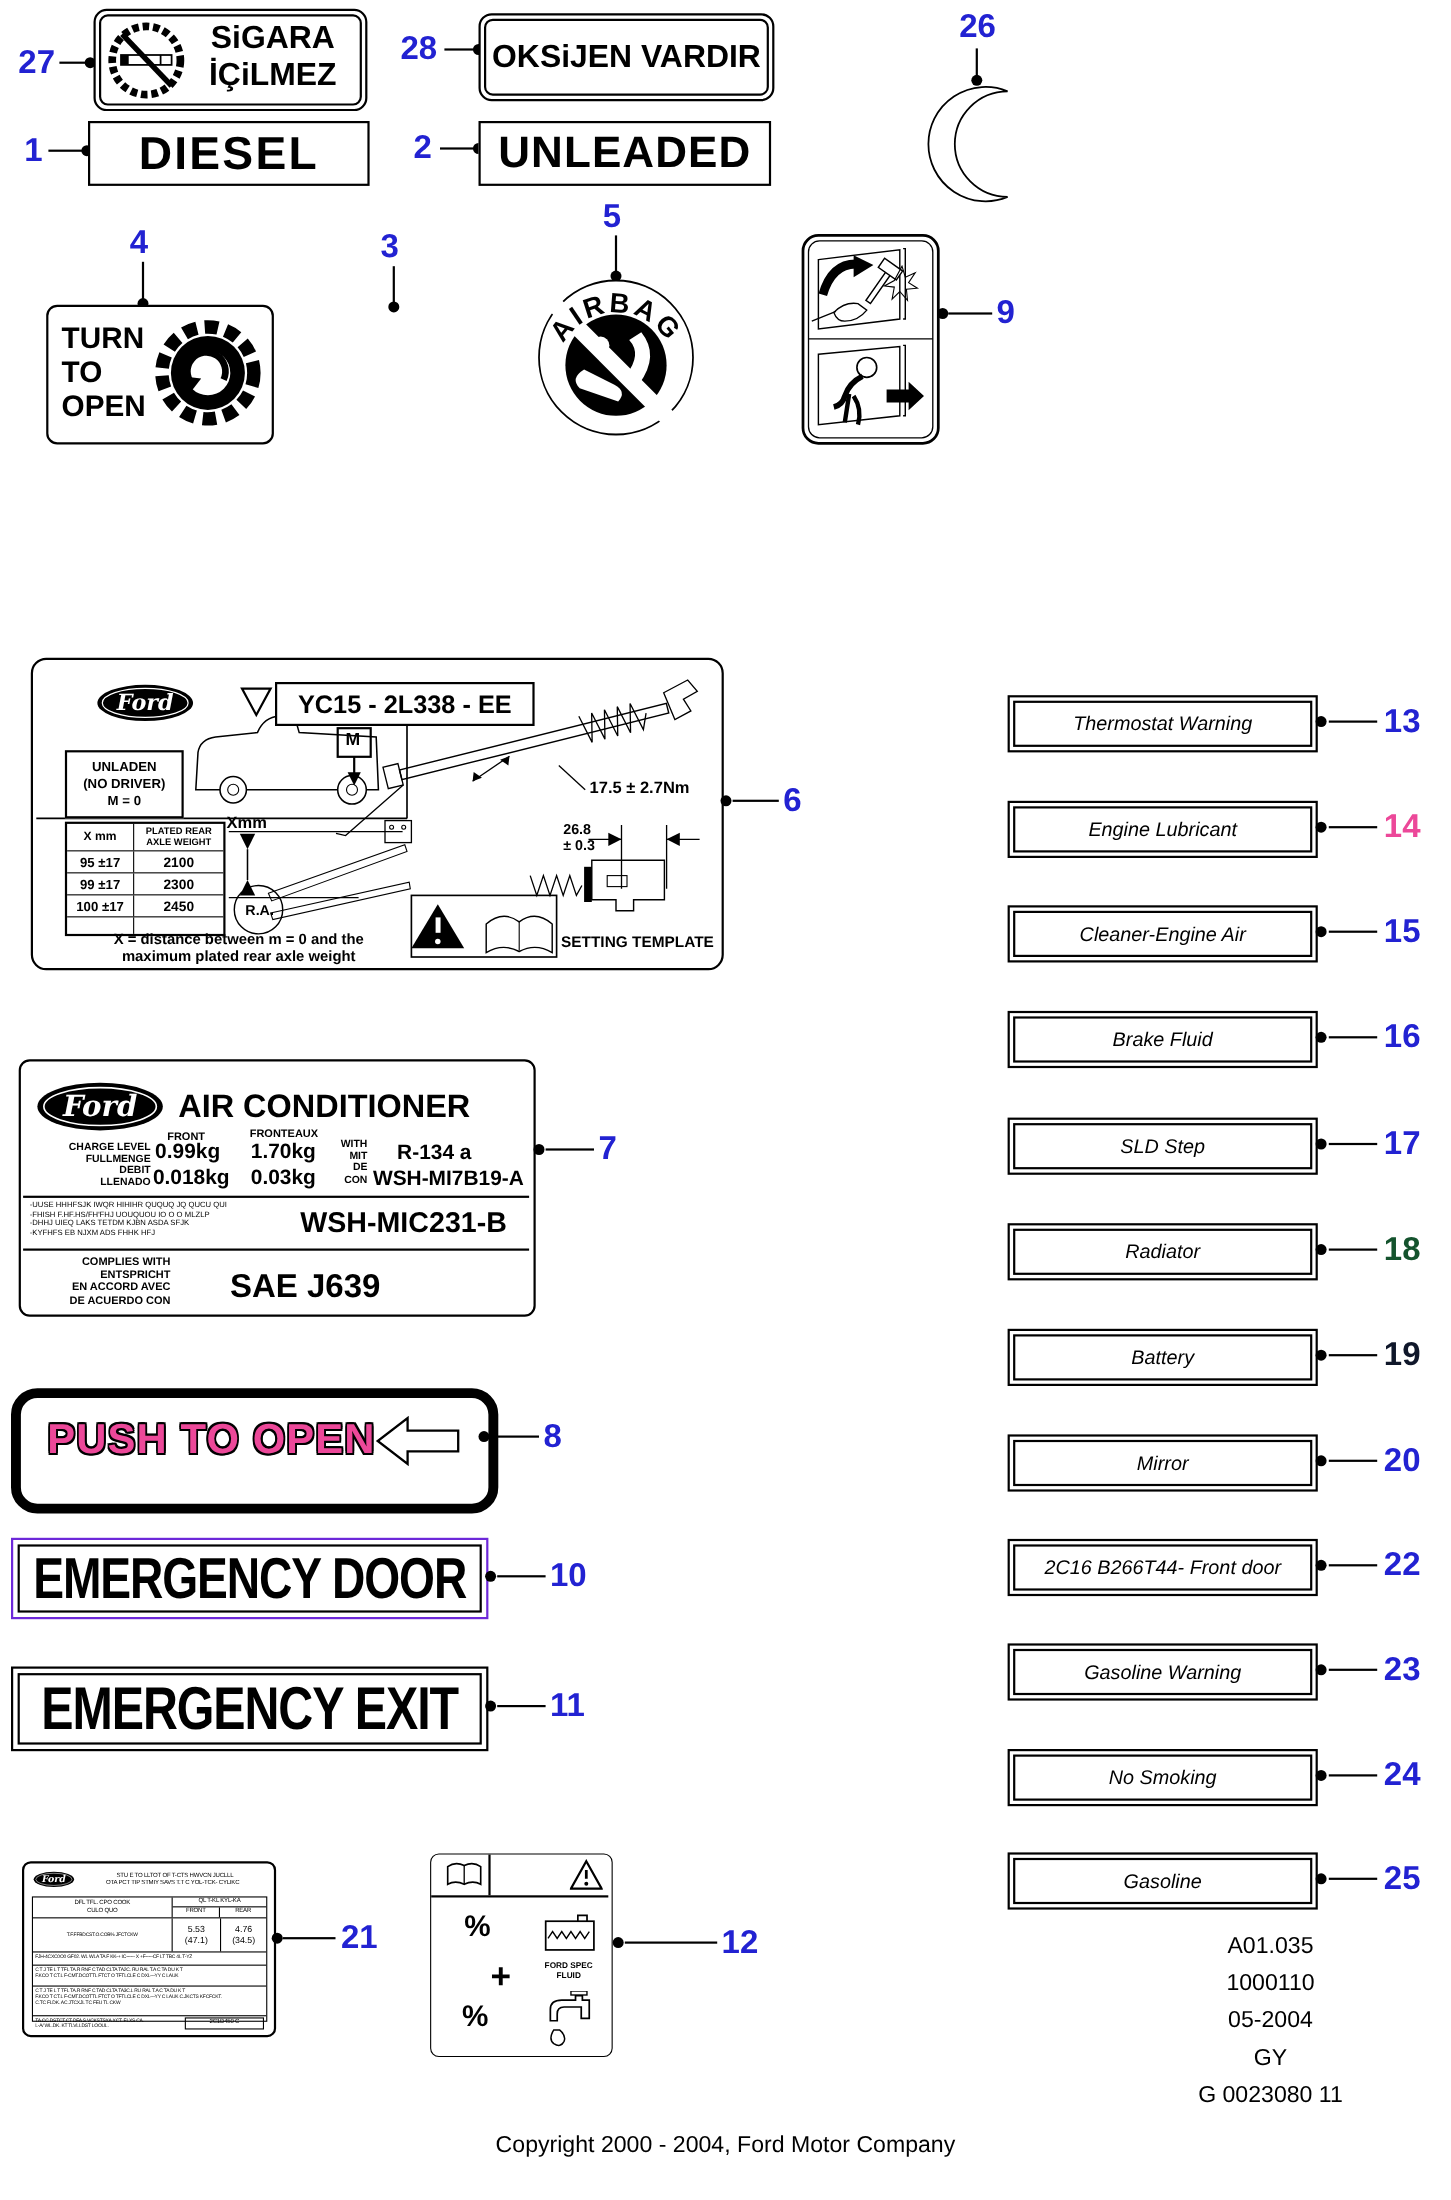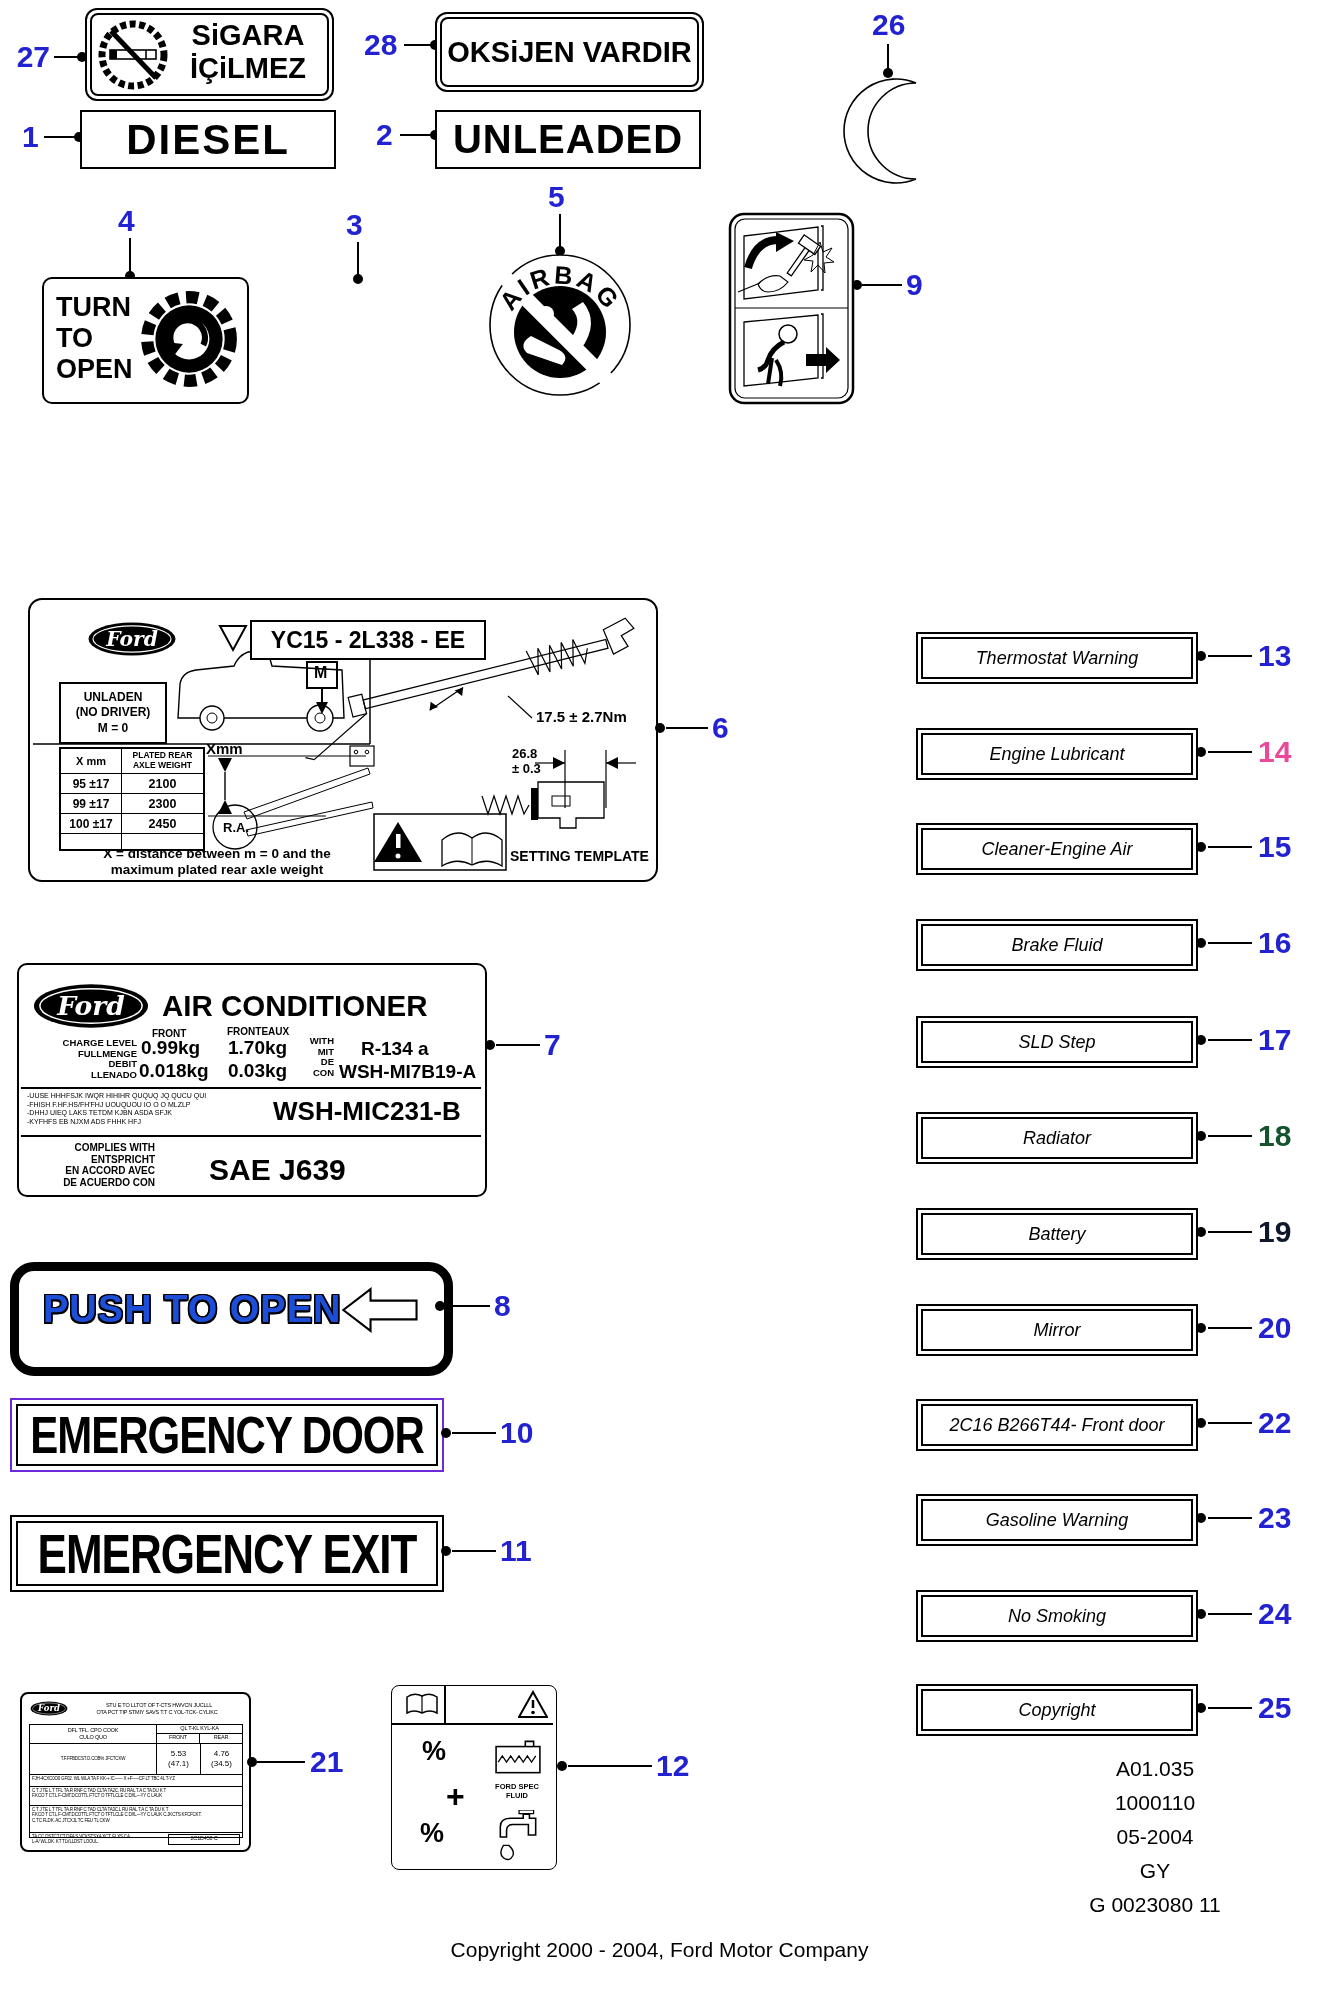--- a/index.html
+++ b/index.html
@@ -24,21 +24,21 @@
   
   .t6box{position:absolute;border:2px solid #000;background:#fff;}
   .t6r{display:flex;border-top:1.5px solid #000;}
   .t6r:first-child{border-top:none;}
   .t6c1{width:60px;border-right:1.5px solid #000;display:flex;align-items:center;justify-content:center;
         font-weight:bold;font-size:12px;}
   .t6c2{flex:1;display:flex;flex-direction:column;align-items:center;justify-content:center;
         font-weight:bold;font-size:8.5px;line-height:1.15;padding:2px 0;}
   .t6c2v{flex:1;display:flex;align-items:center;justify-content:center;font-weight:bold;font-size:12.5px;}
   
-  .outline{color:#1d4ed8;text-shadow:-1.5px -1.5px 0 #000,1.5px -1.5px 0 #000,-1.5px 1.5px 0 #000,1.5px 1.5px 0 #000,
+  .outline{color:#ec4899;text-shadow:-1.5px -1.5px 0 #000,1.5px -1.5px 0 #000,-1.5px 1.5px 0 #000,1.5px 1.5px 0 #000,
            0 -1.5px 0 #000,0 1.5px 0 #000,-1.5px 0 0 #000,1.5px 0 0 #000;}
   .tiny{font-size:5.5px;line-height:1.2;letter-spacing:-0.2px;white-space:nowrap;overflow:hidden;}
   .t21r{display:flex;border-top:1px solid #000;}
   .t21r:first-child{border-top:none;}
 </style>
 </head>
 <body>
 
 <div class="page">
 
@@ -537,21 +537,21 @@
           <span>No Smoking</span>
         </div>
       </div>
     <div class="dot" style="left:1196px;top:19px"></div>
     <div class="hline" style="left:1208px;top:23px;width:44px"></div>
     <div class="num" style="left: 1258px; top: 9px; color: rgb(34, 34, 210);">24</div>
   </div>
   <div class="li" style="top:1684px">
     <div class="li-box">
         <div class="li-in">
-          <span>Copyright</span>
+          <span>Gasoline</span>
         </div>
       </div>
     <div class="dot" style="left:1196px;top:19px"></div>
     <div class="hline" style="left:1208px;top:23px;width:44px"></div>
     <div class="num" style="left: 1258px; top: 9px; color: rgb(34, 34, 210);">25</div>
   </div>
 
   <div class="abs" style="left:1020px;top:1752px;width:270px;text-align:center;font-size:21px;line-height:34px">
     <div>A01.035</div>
     <div>1000110</div>

